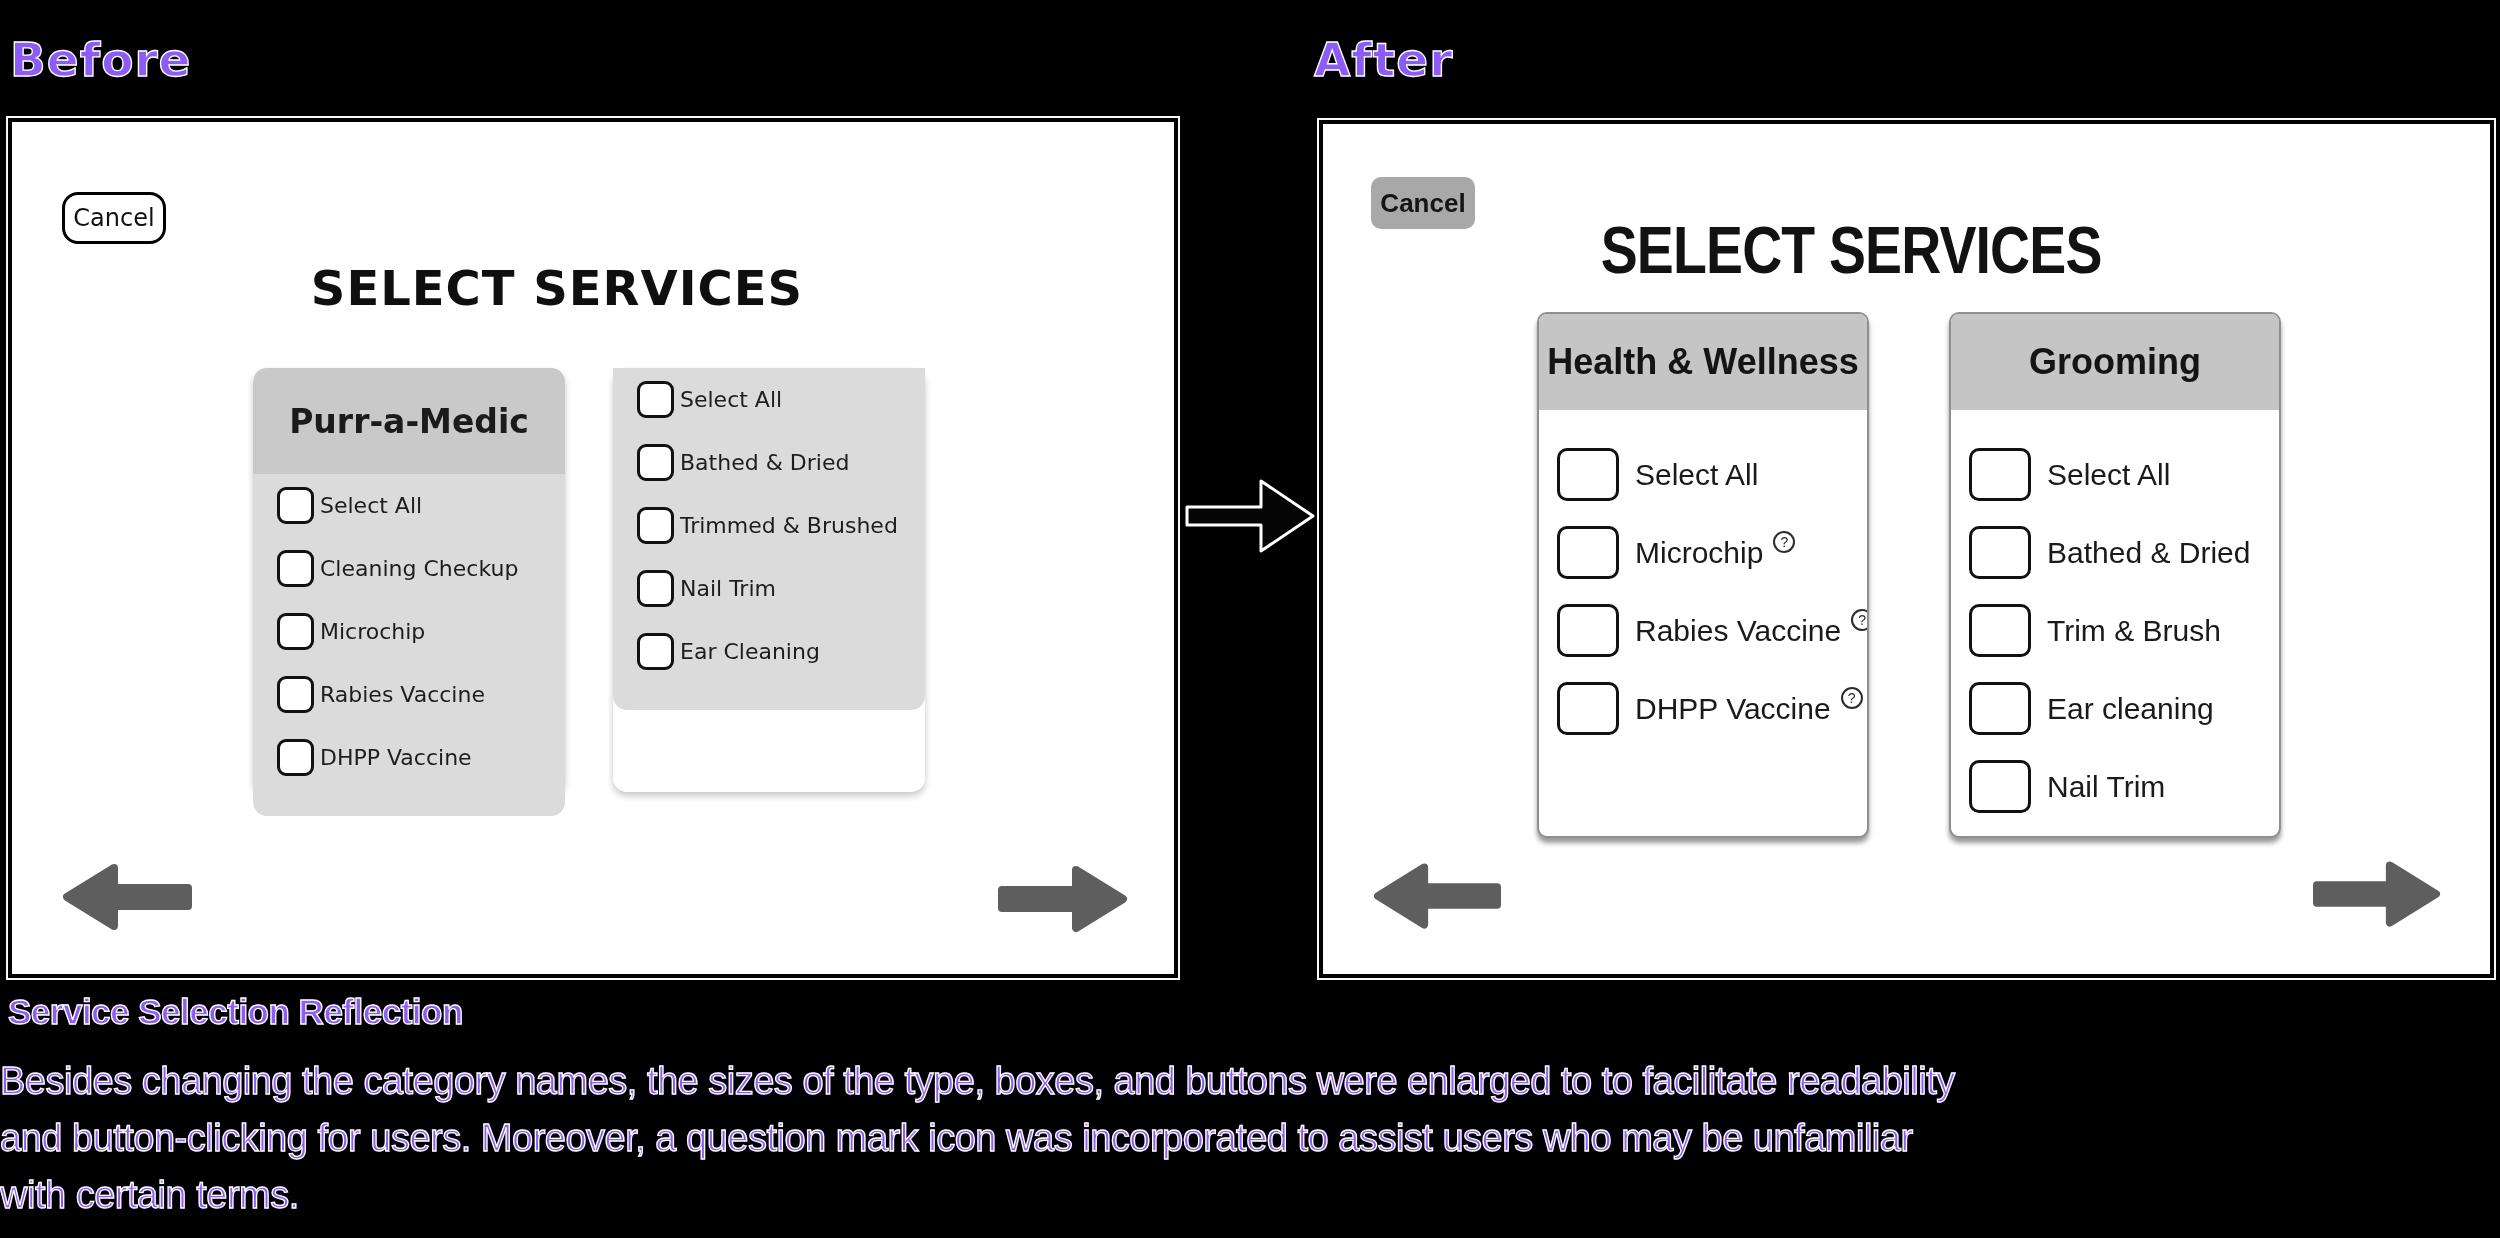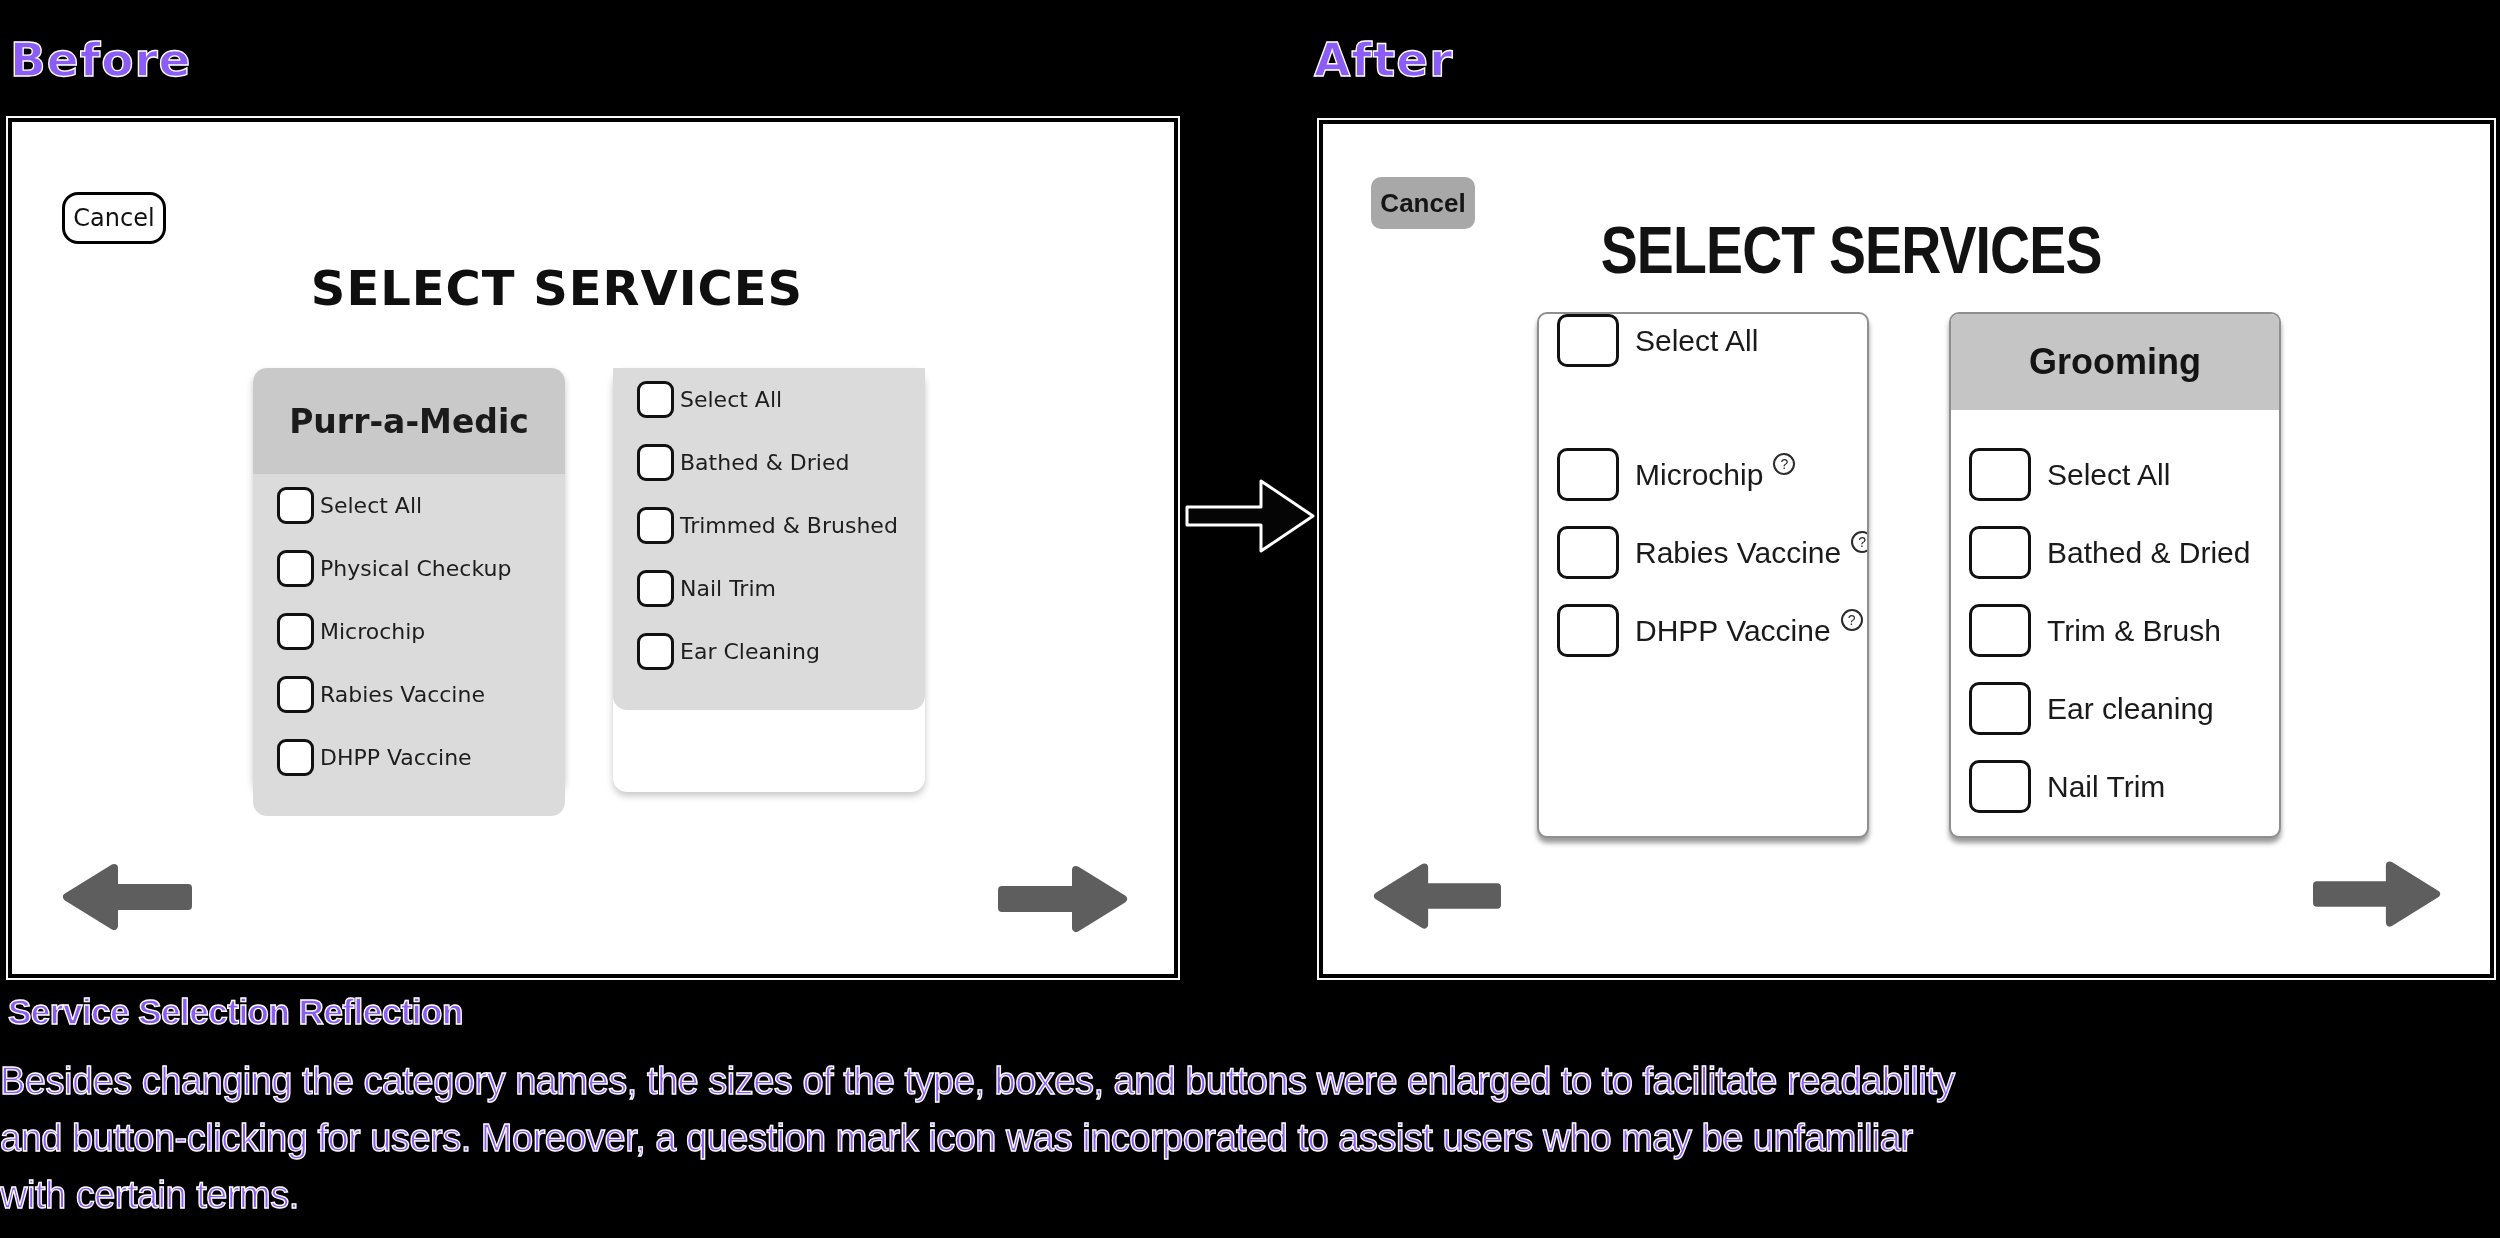--- a/index.html
+++ b/index.html
@@ -84,21 +84,21 @@
 
     <div class="bcat" id="bcat-0">
       <div class="bcat-header">Purr-a-Medic</div>
       <div class="bcat-body">
         <div class="b-row">
           <div class="b-check"></div>
           <span class="b-item-label">Select All</span>
         </div>
         <div class="b-row">
           <div class="b-check"></div>
-          <span class="b-item-label">Physical Checkup</span>
+          <span class="b-item-label">Cleaning Checkup</span>
         </div>
         <div class="b-row">
           <div class="b-check"></div>
           <span class="b-item-label">Microchip</span>
         </div>
         <div class="b-row">
           <div class="b-check"></div>
           <span class="b-item-label">Rabies Vaccine</span>
         </div>
         <div class="b-row">
@@ -155,20 +155,21 @@
 
     <div class="abs a-cancel">
       <span>Cancel</span>
     </div>
 
     <div class="abs a-title">
       <span>SELECT SERVICES</span>
     </div>
 
     <div class="acat" id="acat-0">
+      <div class="acat-header">Health &amp; Wellness</div>
       <div class="a-row">
         <div class="a-check"></div>
         <span class="a-item-label">Select All</span>
       </div>
       <div class="a-row">
         <div class="a-check"></div>
         <span class="a-item-label">Microchip</span>
         <span class="qmark">?</span>
       </div>
       <div class="a-row">

